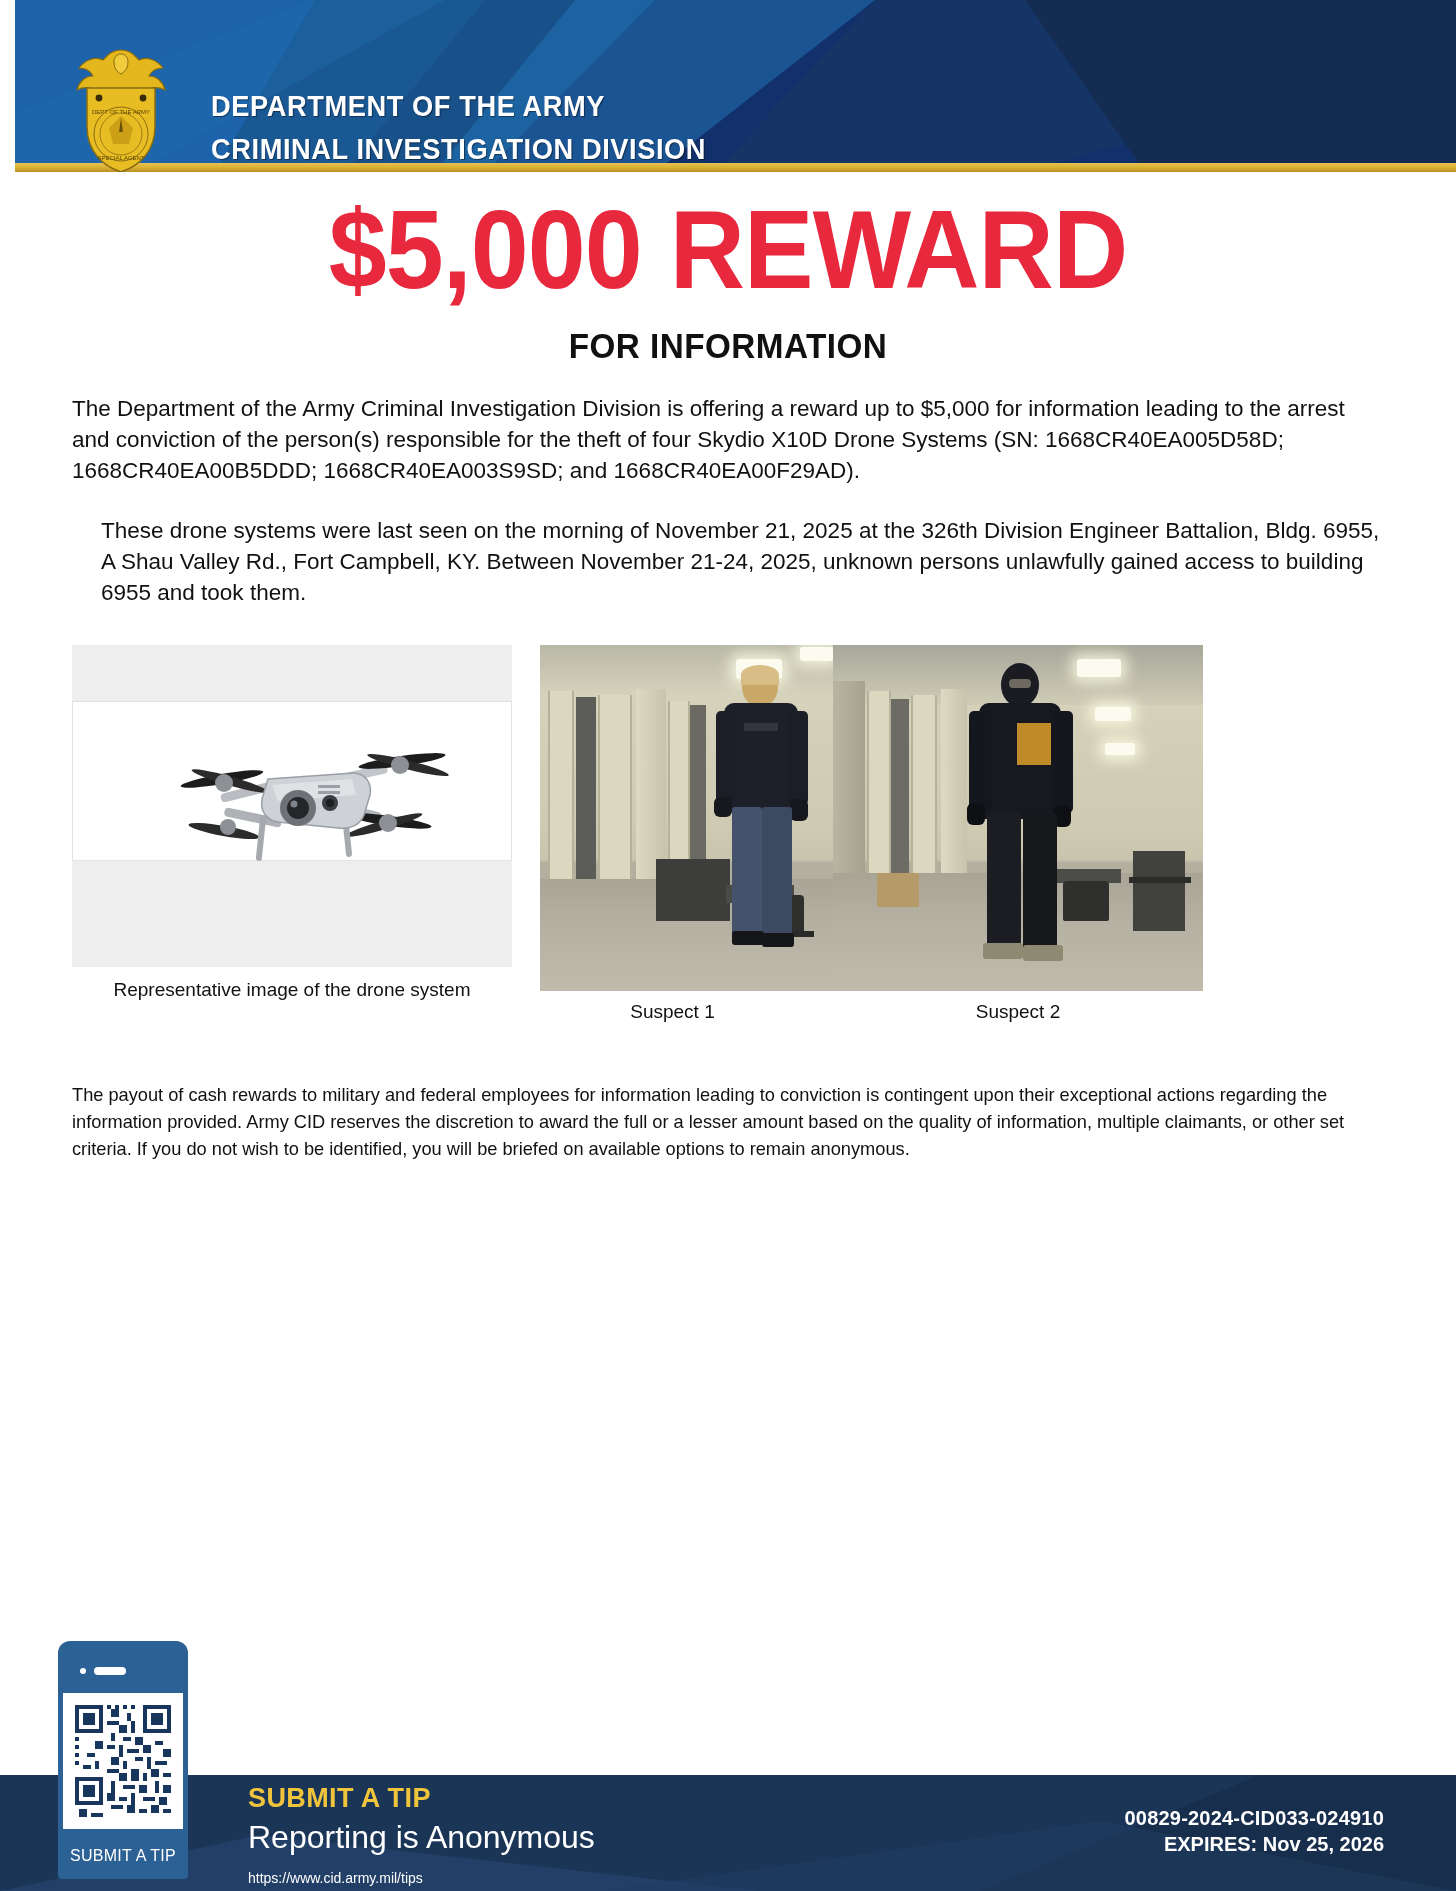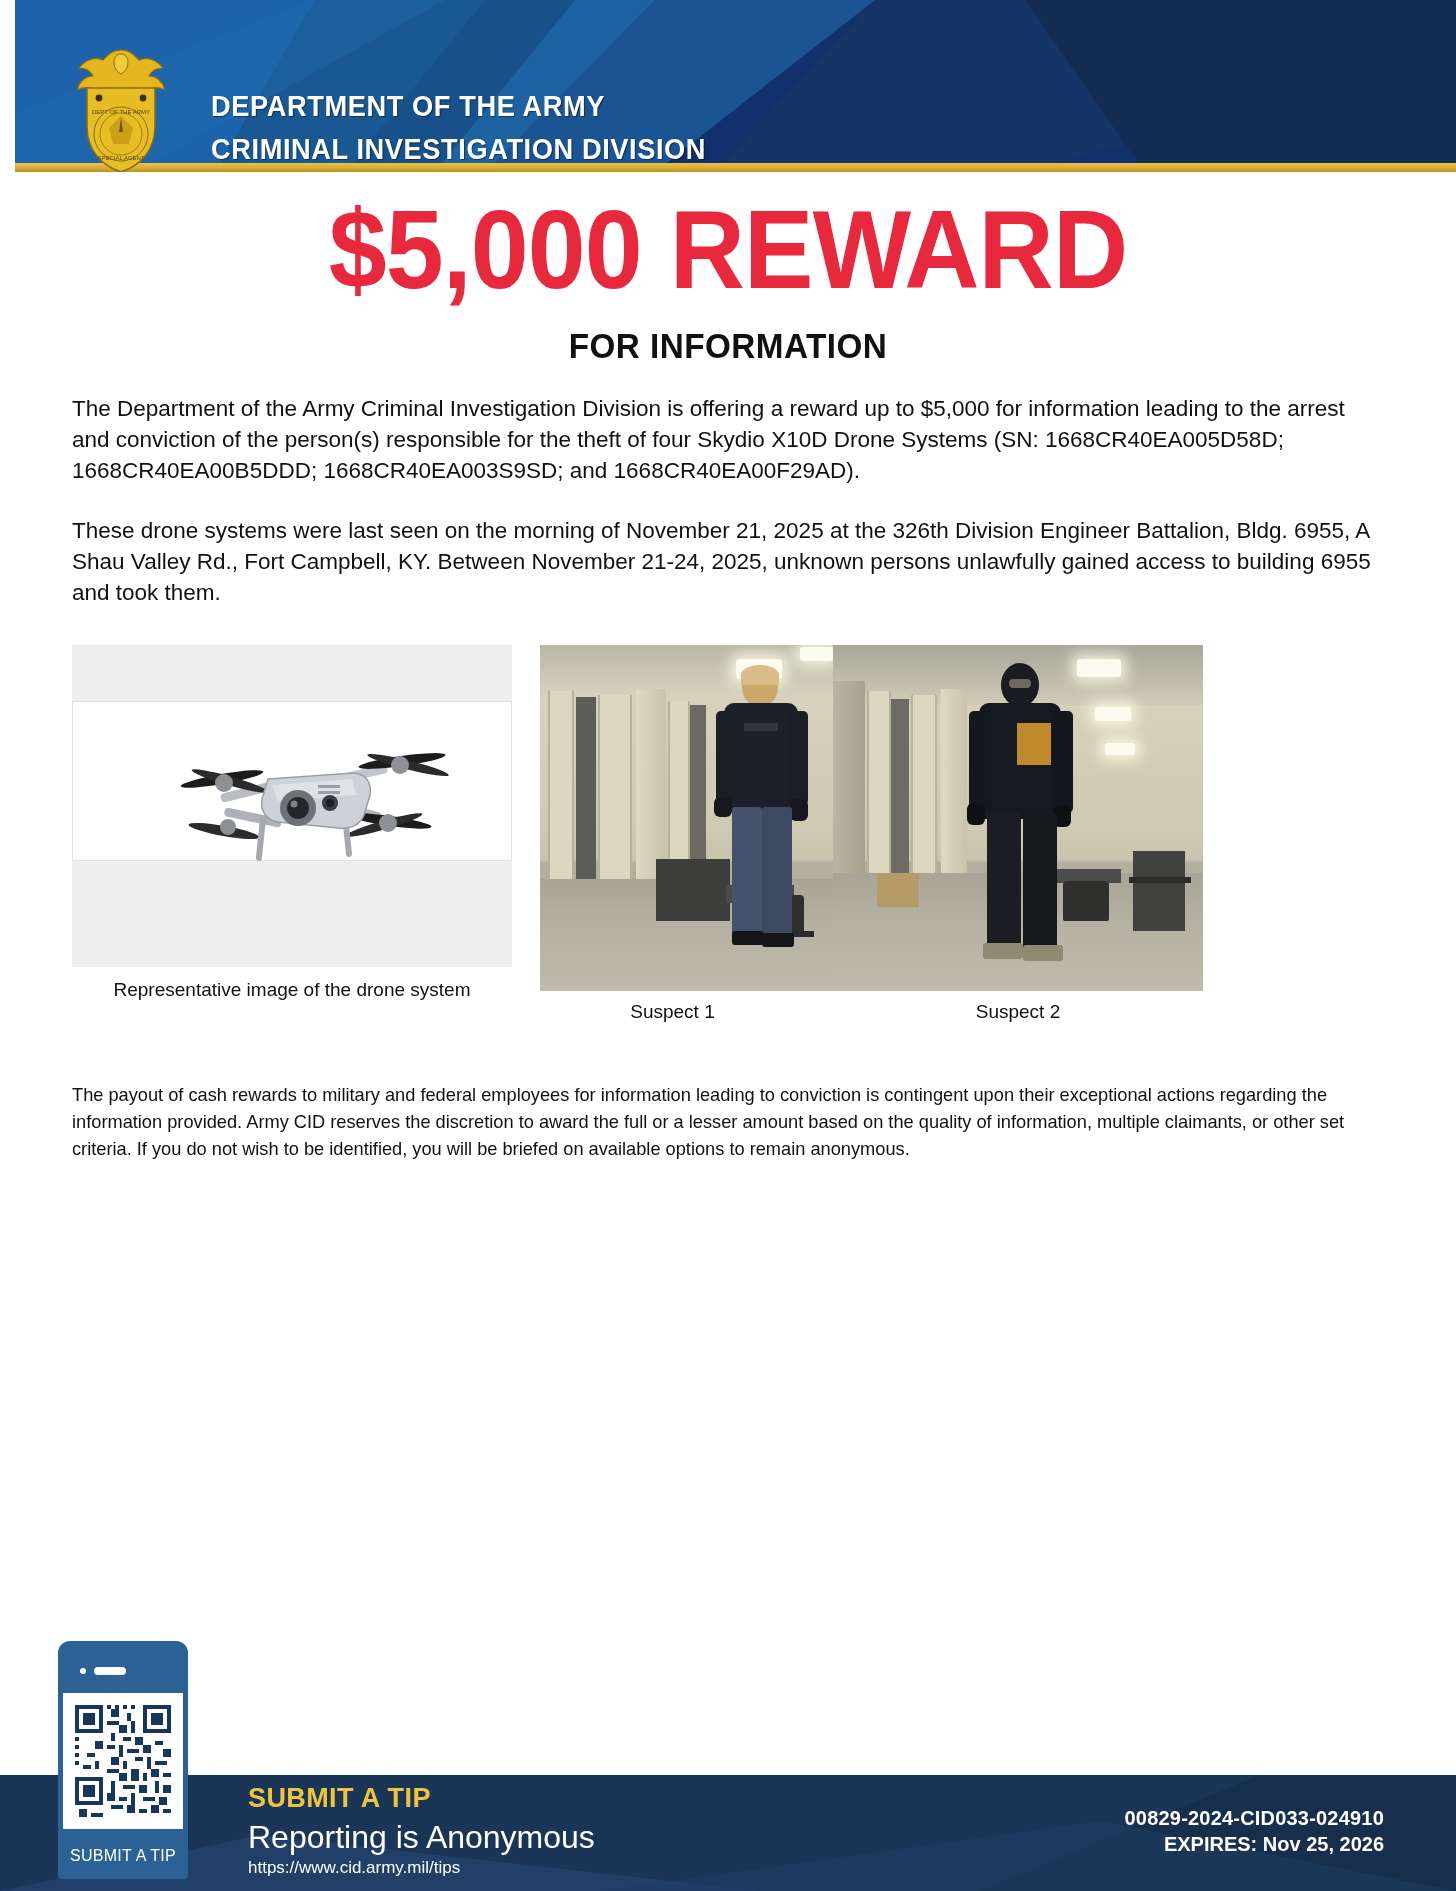--- a/index.html
+++ b/index.html
@@ -102,21 +102,21 @@
     transform: scaleX(0.95);
   }
 
   .para {
     font-size: 22.5px;
     line-height: 1.37;
     color: #111111;
     margin-top: 28px;
     text-align: left;
   }
-  .para.p2 { margin-top: 30px; }
+  .para.p2 { margin-top: 30px; margin-left: 29px; }
 
   
   .img-row {
     display: flex;
     gap: 28px;
     margin-top: 36px;
     align-items: flex-start;
   }
   .fig-drone { width: 440px; }
   .fig-s1 { width: 265px; }
@@ -292,22 +292,22 @@
     font-weight: bold;
     letter-spacing: 0.4px;
   }
   .tip-sub {
     color: #ffffff;
     font-size: 32px;
     margin-top: 5px;
   }
   .tip-url {
     color: #ffffff;
-    font-size: 17px;
-    margin-top: 2px;
+    font-size: 14px;
+    margin-top: 14px;
   }
   .footer-right {
     position: absolute;
     right: 72px;
     top: 88px;
     text-align: right;
     z-index: 5;
   }
   .case-no {
     color: #ffffff;

